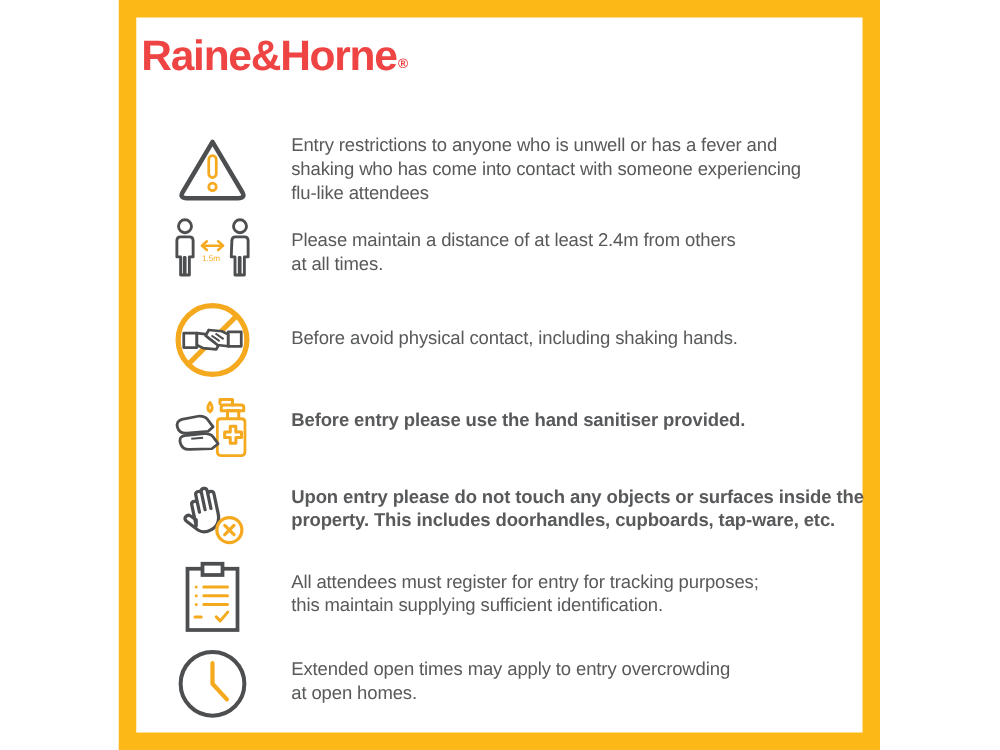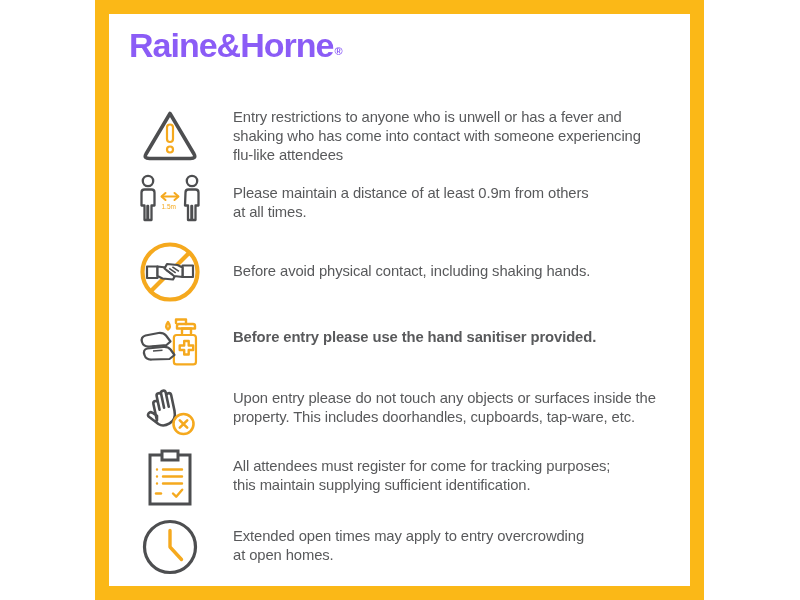--- a/index.html
+++ b/index.html
@@ -5,44 +5,44 @@
   html, body { margin: 0; padding: 0; background: #ffffff; }
   body {
     width: 800px; height: 600px; overflow: hidden; position: relative;
     font-family: "Liberation Sans", "DejaVu Sans", sans-serif;
   }
   .frame {
     position: absolute; left: 95px; top: 0; width: 609px; height: 600px;
     box-sizing: border-box; border: 14px solid #FBB817; background: #ffffff;
   }
   .logo {
-    position: absolute; left: 20px; top: 12px;
+    position: absolute; left: 4px; top: 12px;
     font-size: 34px; font-weight: bold; letter-spacing: -1px;
-    color: #8b5cf6; white-space: nowrap;
+    color: #ef4444; white-space: nowrap;
   }
   .logo .reg {
     font-size: 11px; font-weight: bold; letter-spacing: 0;
     position: relative; top: -2px; margin-left: 1px;
   }
   .row {
     position: absolute; left: 26px; right: 8px;
     display: flex; align-items: flex-start;
   }
   .icon-cell {
     width: 70px; flex: 0 0 70px;
     display: flex; justify-content: center;
   }
   .text-cell {
     margin-left: 28px; flex: 1;
     color: #58595B; font-size: 14.8px; line-height: 19px;
     letter-spacing: -0.1px;
   }
   .text-cell .line { white-space: nowrap; }
   .pt2  { padding-top: 2px; }
-  .pt11 { padding-top: 11px; }
+  .pt11 { padding-top: 11px; font-weight: bold; }
   .pt12 { padding-top: 12px; }
   .pt13 { padding-top: 13px; }
   .pt18 { padding-top: 18px; font-weight: bold; }
   .pt22 { padding-top: 22px; }
   svg { display: block; }
 </style>
 </head>
 <body>
 
 <div class="page">
@@ -78,21 +78,21 @@
           </g>
           <g stroke="#F5A91E" stroke-width="2" fill="none" stroke-linecap="round" stroke-linejoin="round">
             <path d="M25 22.5 h16"></path>
             <path d="M28.5 19 l-4 3.5 4 3.5"></path>
             <path d="M37.5 19 l4 3.5 -4 3.5"></path>
           </g>
           <text x="24.5" y="35" font-size="6.5" fill="#F5A91E">1.5m</text>
         </svg>
       </div>
       <div class="text-cell pt12">
-        <div class="line">Please maintain a distance of at least 0.9m from others</div>
+        <div class="line">Please maintain a distance of at least 2.4m from others</div>
         <div class="line">at all times.</div>
       </div>
     </div>
 
     <div class="row" style="top:226px">
       <div class="icon-cell">
         <svg width="64" height="64" viewBox="0 0 64 64">
           <circle cx="32" cy="32" r="27.5" fill="none" stroke="#F5A91E" stroke-width="4.2"></circle>
           <line x1="13" y1="51" x2="51" y2="13" stroke="#F5A91E" stroke-width="4.2"></line>
           <g stroke="#4D4E50" stroke-width="2.2" fill="#ffffff" stroke-linejoin="round">
@@ -156,21 +156,21 @@
           <g stroke="#F5A91E" stroke-width="2.4" fill="none" stroke-linecap="round" stroke-linejoin="round">
             <path d="M11 21.5 h0.01 M17 21.5 h19"></path>
             <path d="M11 28.5 h0.01 M17 28.5 h19"></path>
             <path d="M11 35.5 h0.01 M17 35.5 h19"></path>
             <path d="M10 45.5 h5"></path>
             <path d="M27 45.5 l3.2 3.2 6 -7"></path>
           </g>
         </svg>
       </div>
       <div class="text-cell pt13">
-        <div class="line">All attendees must register for come for tracking purposes;</div>
+        <div class="line">All attendees must register for entry for tracking purposes;</div>
         <div class="line">this maintain supplying sufficient identification.</div>
       </div>
     </div>
 
     <div class="row" style="top:500px">
       <div class="icon-cell" style="padding-top:4px">
         <svg width="58" height="58" viewBox="0 0 58 58">
           <circle cx="29" cy="29" r="25.5" fill="none" stroke="#4D4E50" stroke-width="3.2"></circle>
           <path d="M29 12.5 V29 L40.5 41.5" fill="none" stroke="#F5A91E" stroke-width="3.4" stroke-linecap="round" stroke-linejoin="round"></path>
         </svg>

